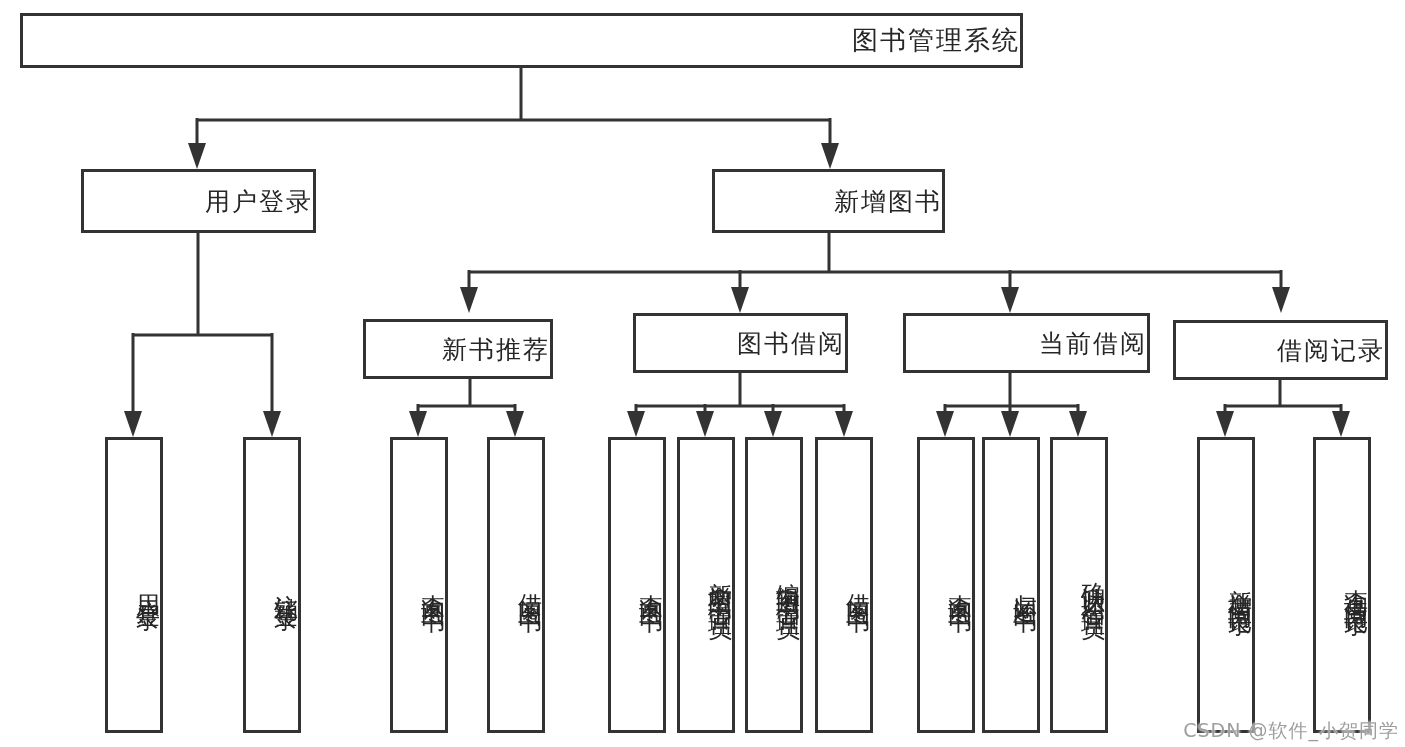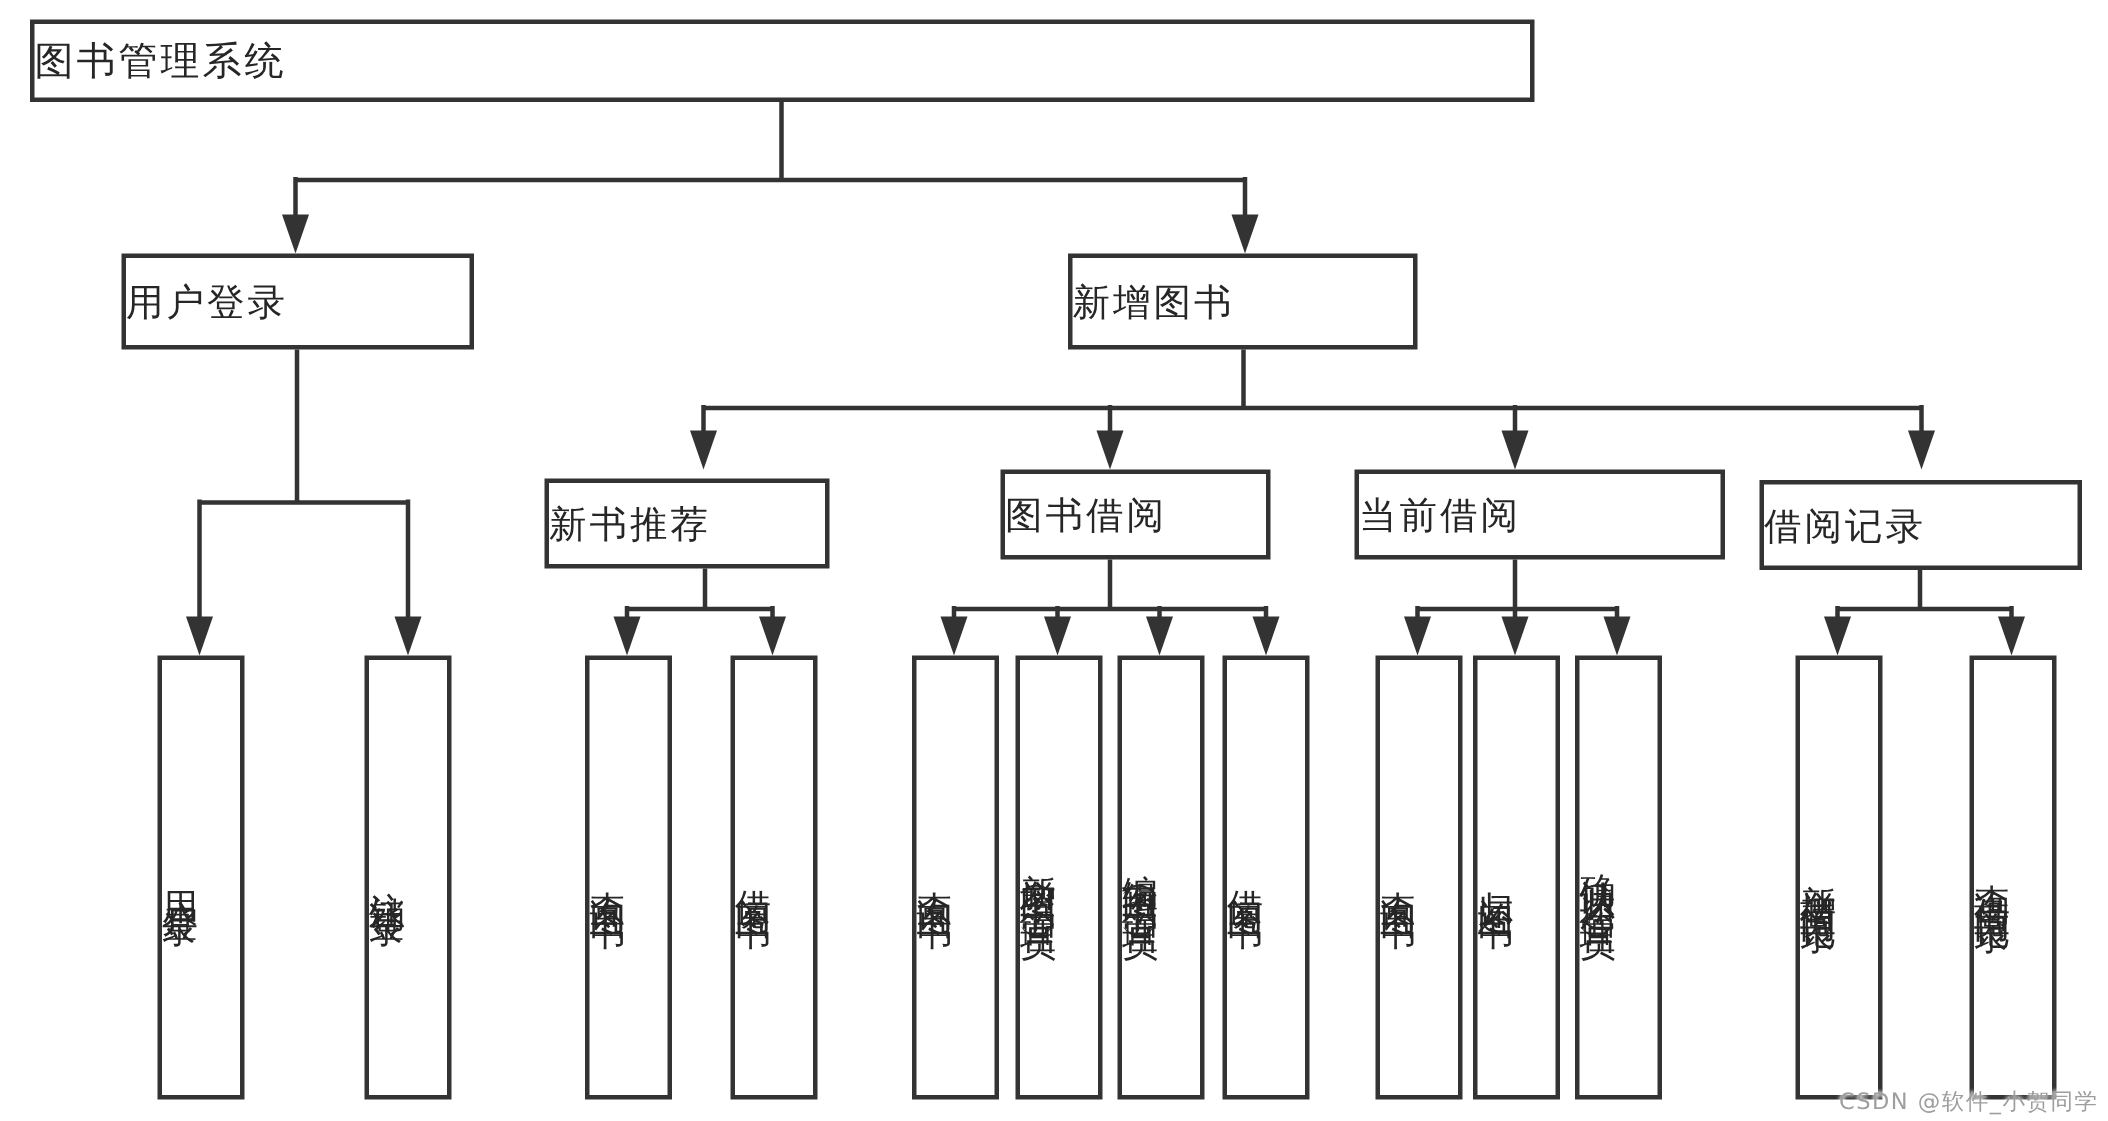--- a/index.html
+++ b/index.html
@@ -21,21 +21,21 @@
     top: 0;
     pointer-events: none;
   }
   .node {
     position: absolute;
     box-sizing: border-box;
     border: 3px solid #333333;
     background: #ffffff;
     display: flex;
     align-items: center;
-    justify-content: flex-start;
+    justify-content: flex-end;
     color: #262626;
   }
   .node .lbl {
     white-space: nowrap;
   }
   .hbox .lbl {
     font-size: 25px;
     letter-spacing: 2px;
   }
   .rootbox .lbl {
@@ -47,21 +47,21 @@
     text-orientation: mixed;
     font-size: 24px;
     letter-spacing: 5px;
     white-space: nowrap;
     line-height: 1;
   }
   #watermark {
     position: absolute;
     right: 6px;
     bottom: 3px;
-    font-size: 15px;
+    font-size: 19px;
     letter-spacing: 1px;
     color: #9e9e9e;
     text-shadow: 0 0 3px #ffffff, 0 0 3px #ffffff;
     z-index: 5;
   }
 </style>
 </head>
 <body>
 
 <div id="stage">
@@ -123,21 +123,21 @@
   <div class="node hbox" style="left:81px;top:169px;width:235px;height:64px">
     <span class="lbl">用户登录</span>
   </div>
   <div class="node hbox" style="left:712px;top:169px;width:233px;height:64px">
     <span class="lbl">新增图书</span>
   </div>
 
   <div class="node hbox" style="left:363px;top:319px;width:190px;height:60px">
     <span class="lbl">新书推荐</span>
   </div>
-  <div class="node hbox" style="left:667px;top:313px;width:180px;height:60px">
+  <div class="node hbox" style="left:633px;top:313px;width:215px;height:60px">
     <span class="lbl">图书借阅</span>
   </div>
   <div class="node hbox" style="left:903px;top:313px;width:247px;height:60px">
     <span class="lbl">当前借阅</span>
   </div>
   <div class="node hbox" style="left:1173px;top:320px;width:215px;height:60px">
     <span class="lbl">借阅记录</span>
   </div>
 
   <div class="node vbox" style="left:105px;top:437px;width:58px;height:296px">

